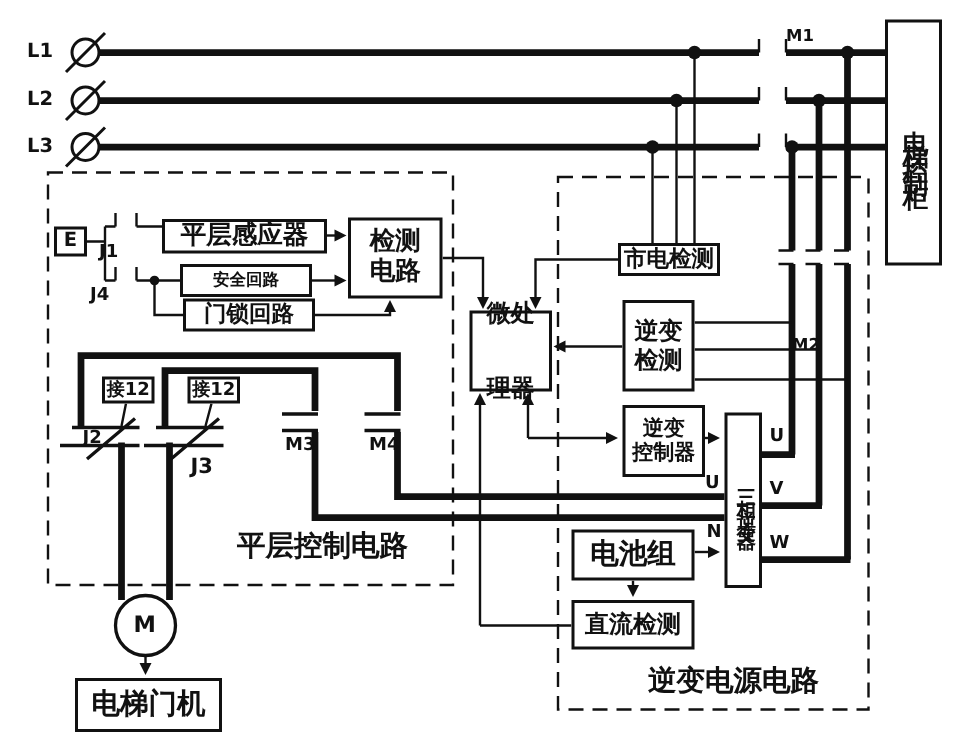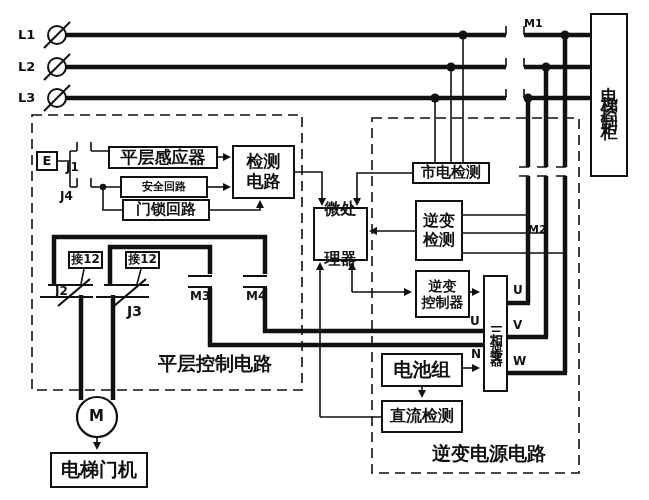--- a/index.html
+++ b/index.html
@@ -136,21 +136,21 @@
   </div>
 
   <div class="box" style="left:120px;top:176px;width:88px;height:22px;font-size:11px;">
       <span>安全回路</span>
     </div>
 
   <div class="box" style="left:122px;top:199px;width:88px;height:22px;font-size:15px;">
       <span>门锁回路</span>
     </div>
 
-  <div class="box" style="left:412px;top:162px;width:78px;height:22px;font-size:15px;">
+  <div class="box" style="left:412px;top:162px;width:68px;height:22px;font-size:15px;">
       <span>市电检测</span>
     </div>
 
   <div class="box" style="left:313px;top:207px;width:55px;height:54px;font-size:16px;gap:32px;">
     <span>微处</span>
     <span>理器</span>
   </div>
 
   <div class="box" style="left:415px;top:200px;width:48px;height:61px;font-size:16px;">
     <span>逆变</span>

